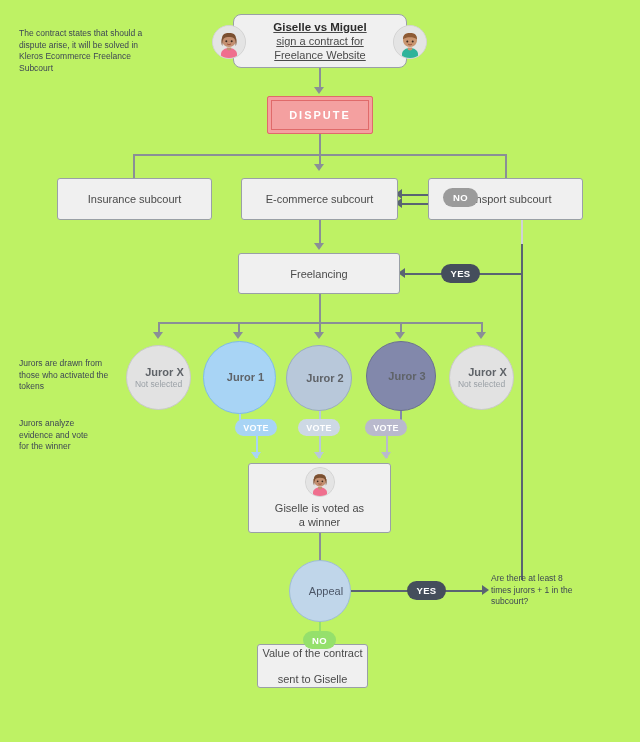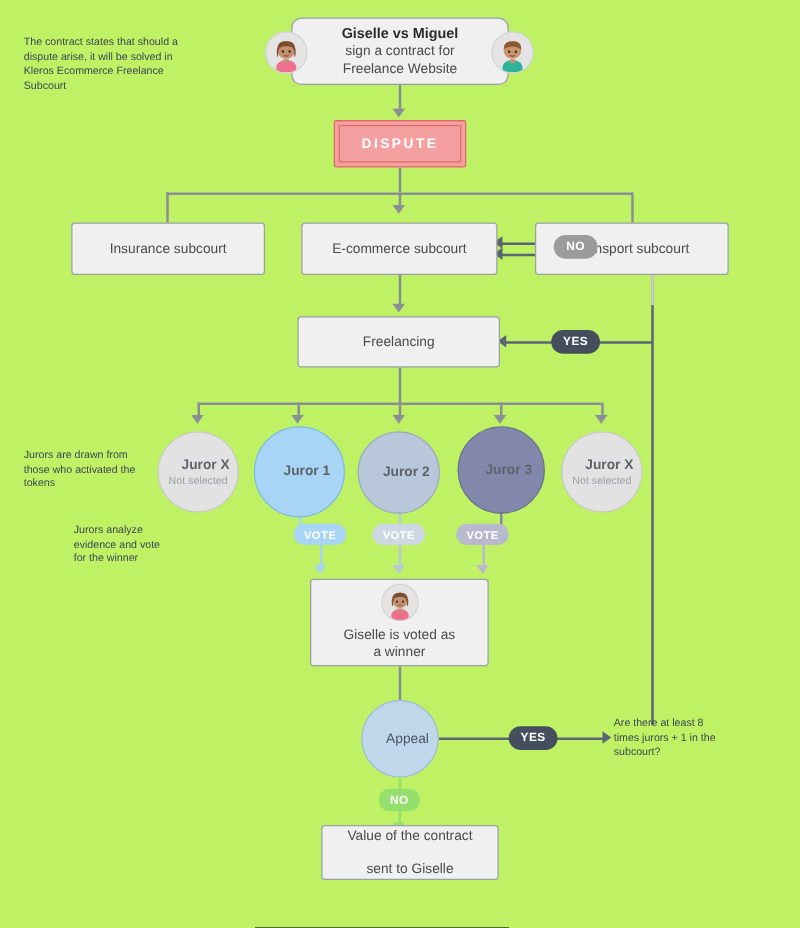--- a/index.html
+++ b/index.html
@@ -109,21 +109,21 @@
   }
   .av svg{display:block;}
 </style>
 </head>
 <body>
 
 <div id="stage">
 
   <div class="note" style="left:19px;top:28px;width:140px;">The contract states that should a dispute arise, it will be solved in Kleros Ecommerce Freelance Subcourt</div>
 
-  <div class="box round" style="left:233px;top:14px;width:174px;height:54px;">
+  <div class="box round" style="left:233px;top:14px;width:174px;height:54px;text-decoration:underline;">
     <div class="ttl">Giselle vs Miguel</div>
     <div>sign a contract for</div>
     <div>Freelance Website</div>
   </div>
 
   <div class="av" style="left:212px;top:25px;width:32px;height:32px;">
     <svg width="32" height="32" viewBox="0 0 32 32">
       <circle cx="16" cy="16" r="16" fill="#e4e4e4"></circle>
       <path d="M16 7c-5 0-7 3-7 7 0 4 3 7 7 7s7-3 7-7c0-4-2-7-7-7z" fill="#c39071"></path>
       <path d="M9 13c0-4 2-6 7-6s7 2 7 6c0 1-1 2-1 2 0-3-2-4-6-4s-6 1-6 4c0 0-1-1-1-2z" fill="#7a4f30"></path>
@@ -202,21 +202,21 @@
   <div class="ln v" style="left:238px;top:322px;height:12px;"></div>
   <div class="arw down" style="left:233px;top:332px;"></div>
   <div class="ln v" style="left:319px;top:322px;height:12px;"></div>
   <div class="arw down" style="left:314px;top:332px;"></div>
   <div class="ln v" style="left:400px;top:322px;height:12px;"></div>
   <div class="arw down" style="left:395px;top:332px;"></div>
   <div class="ln v" style="left:481px;top:322px;height:12px;"></div>
   <div class="arw down" style="left:476px;top:332px;"></div>
 
   <div class="note" style="left:19px;top:358px;width:92px;">Jurors are drawn from those who activated the tokens</div>
-  <div class="note" style="left:19px;top:418px;width:80px;margin-left:40px;">Jurors analyze evidence and vote for the winner</div>
+  <div class="note" style="left:19px;top:418px;width:80px;">Jurors analyze evidence and vote for the winner</div>
 
   <div class="circ" style="left:126px;top:345px;width:65px;height:65px;background:#e2e2e2;border-color:#c9c9c9;">
     <div class="nm">Juror X</div>
     <div class="sub">Not selected</div>
   </div>
 
   <div class="circ" style="left:203px;top:341px;width:73px;height:73px;background:#a8d4f5;border-color:#7fbbe8;">
     <div class="nm">Juror 1</div>
   </div>
 
@@ -275,18 +275,18 @@
   <div class="ln h dk" style="left:351px;top:590px;width:134px;"></div>
   <div class="arw right" style="left:482px;top:585px;"></div>
   <div class="badge dark" style="left:407px;top:581px;width:39px;height:19px;">YES</div>
   <div class="note" style="left:491px;top:573px;width:90px;">Are there at least 8 times jurors + 1 in the subcourt?</div>
 
   <div class="ln v gn" style="left:319px;top:622px;height:10px;"></div>
   <div class="badge green" style="left:303px;top:631px;width:33px;height:18px;">NO</div>
   <div class="ln v gn" style="left:319px;top:648px;height:13px;"></div>
   <div class="arw down gn" style="left:314px;top:658px;"></div>
 
-  <div class="box" style="left:257px;top:660px;width:142px;height:44px;gap:12px;">
+  <div class="box" style="left:257px;top:644px;width:111px;height:44px;gap:12px;">
     <div>Value of the contract</div>
     <div>sent to Giselle</div>
   </div>
 
 </div>
 
 </body></html>

